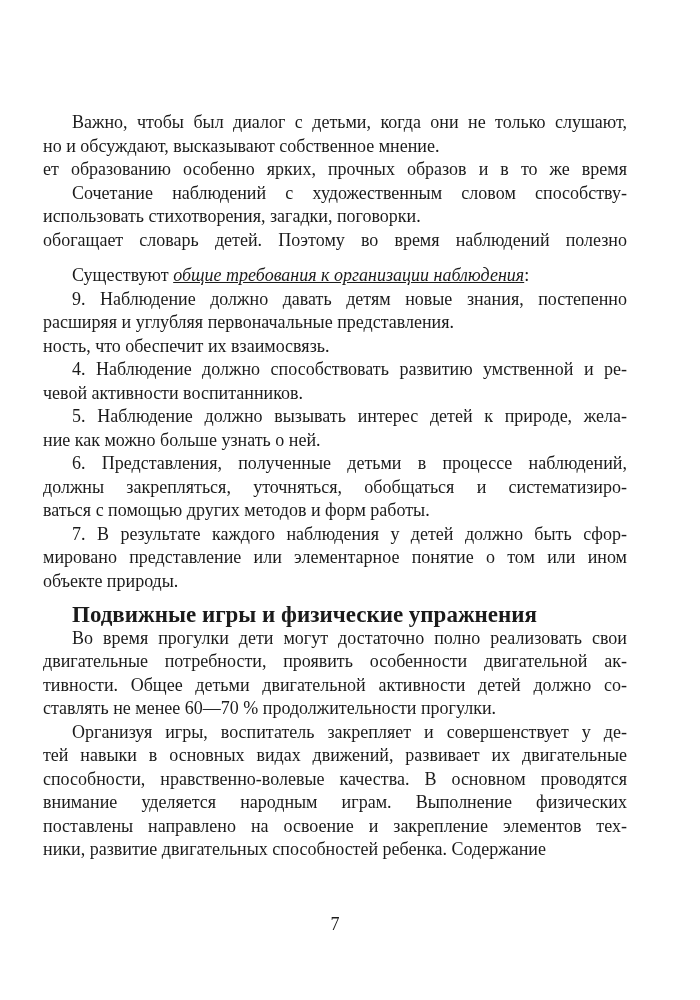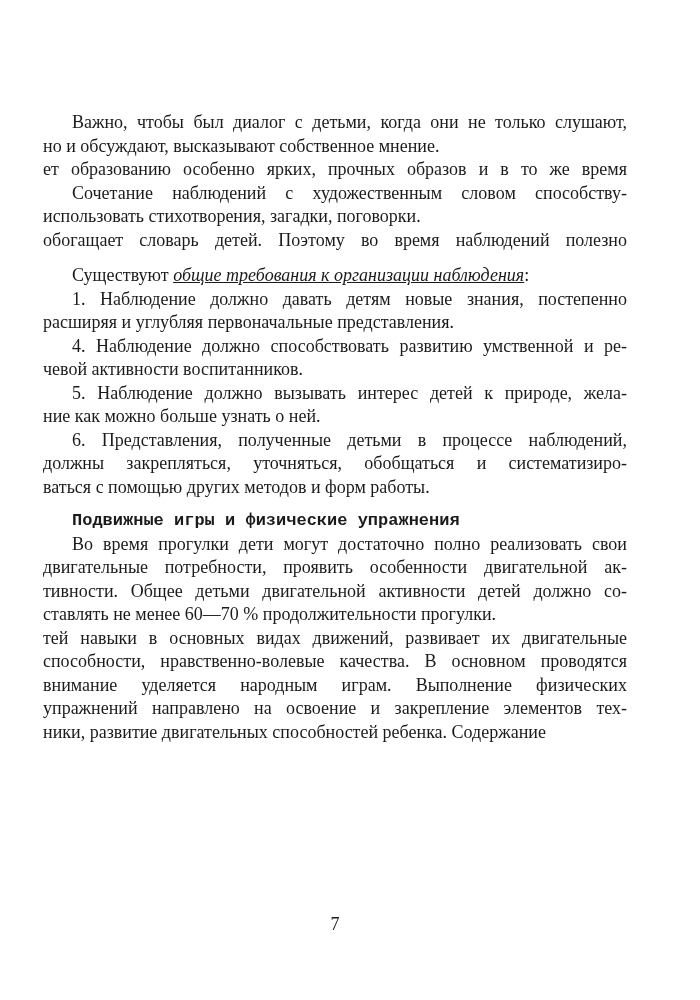--- a/index.html
+++ b/index.html
@@ -36,22 +36,21 @@
     overflow: visible;
   }
   .line.last {
     text-align-last: left;
   }
   .line.first {
     padding-left: 29px;
   }
   .heading .line {
     font-weight: bold;
-    font-size: 17px;
-    font-family: Liberation Mono, monospace;
+    font-size: 23px;
   }
   .it { font-style: italic; text-decoration: underline; }
   .page-number {
     position: absolute;
     left: 43px;
     top: 914px;
     width: 584px;
     text-align: center;
     font-size: 18px;
     color: #1b1b1b;
@@ -69,49 +68,56 @@
       <div class="block para">
         <div class="line">ет образованию особенно ярких, прочных образов и в то же время</div>
         <div class="line first">Сочетание наблюдений с художественным словом способству-</div>
         <div class="line last">использовать стихотворения, загадки, поговорки.</div>
         <div class="line">обогащает словарь детей. Поэтому во время наблюдений полезно</div>
       </div>
       <div class="block para space">
         <div class="line first last"><span>Существуют </span><span class="it">общие требования к организации наблюдения</span><span>:</span></div>
       </div>
       <div class="block para">
-        <div class="line first">1. Наблюдение должно давать детям новые знания, постепенно</div>
+        <div class="line first">9. Наблюдение должно давать детям новые знания, постепенно</div>
         <div class="line last">расширяя и углубляя первоначальные представления.</div>
       </div>
       <div class="block para">
+        <div class="line last">ность, что обеспечит их взаимосвязь.</div>
       </div>
       <div class="block para">
         <div class="line first">4. Наблюдение должно способствовать развитию умственной и ре-</div>
         <div class="line last">чевой активности воспитанников.</div>
       </div>
       <div class="block para">
         <div class="line first">5. Наблюдение должно вызывать интерес детей к природе, жела-</div>
         <div class="line last">ние как можно больше узнать о ней.</div>
       </div>
       <div class="block para">
         <div class="line first">6. Представления, полученные детьми в процессе наблюдений,</div>
         <div class="line">должны закрепляться, уточняться, обобщаться и систематизиро-</div>
         <div class="line last">ваться с помощью других методов и форм работы.</div>
       </div>
+      <div class="block para">
+        <div class="line first">7. В результате каждого наблюдения у детей должно быть сфор-</div>
+        <div class="line">мировано представление или элементарное понятие о том или ином</div>
+        <div class="line last">объекте природы.</div>
+      </div>
       <div class="block heading space">
         <div class="line first last">Подвижные игры и физические упражнения</div>
       </div>
       <div class="block para">
         <div class="line first">Во время прогулки дети могут достаточно полно реализовать свои</div>
         <div class="line">двигательные потребности, проявить особенности двигательной ак-</div>
         <div class="line">тивности. Общее детьми двигательной активности детей должно со-</div>
         <div class="line last">ставлять не менее 60—70 % продолжительности прогулки.</div>
       </div>
       <div class="block para">
+        <div class="line first">Организуя игры, воспитатель закрепляет и совершенствует у де-</div>
         <div class="line">тей навыки в основных видах движений, развивает их двигательные</div>
         <div class="line">способности, нравственно-волевые качества. В основном проводятся</div>
         <div class="line">внимание уделяется народным играм. Выполнение физических</div>
-        <div class="line">упражнений направлено на освоение и закрепление элементов тех-</div>
+        <div class="line">поставлены направлено на освоение и закрепление элементов тех-</div>
         <div class="line last">ники, развитие двигательных способностей ребенка. Содержание</div>
       </div>
     </div>
   <div class="page-number">7</div>
 </div>
 
 </body></html>

